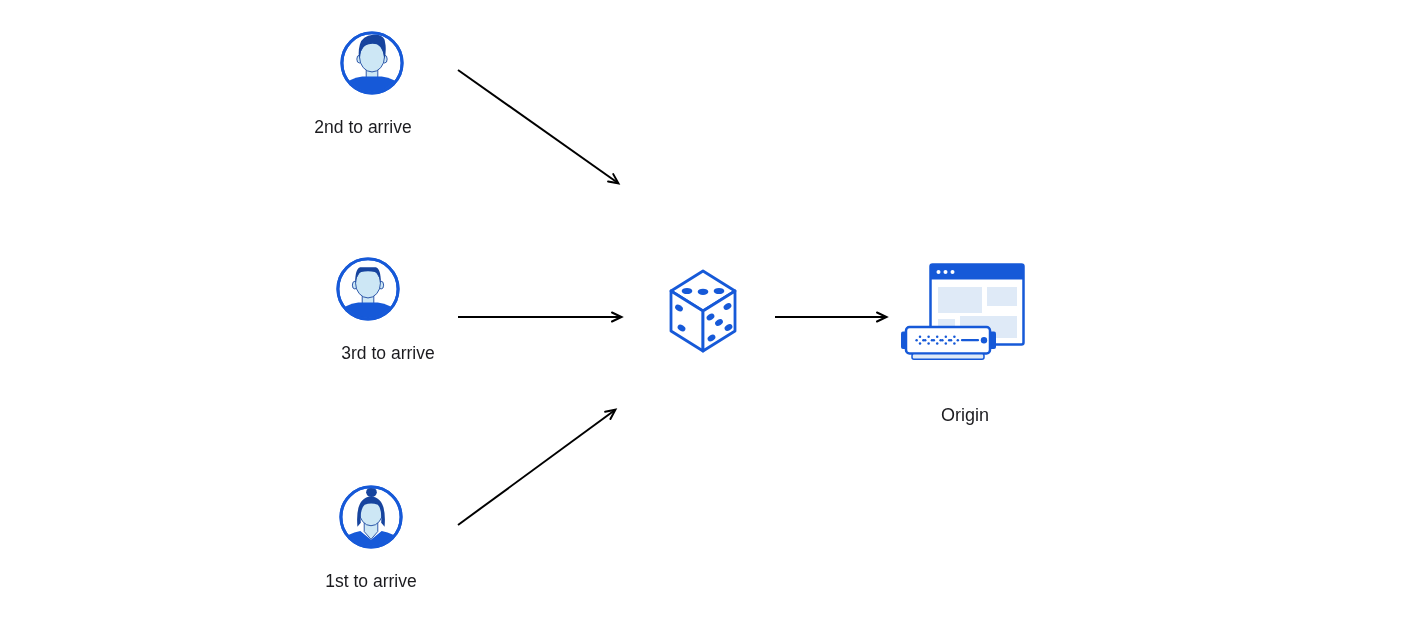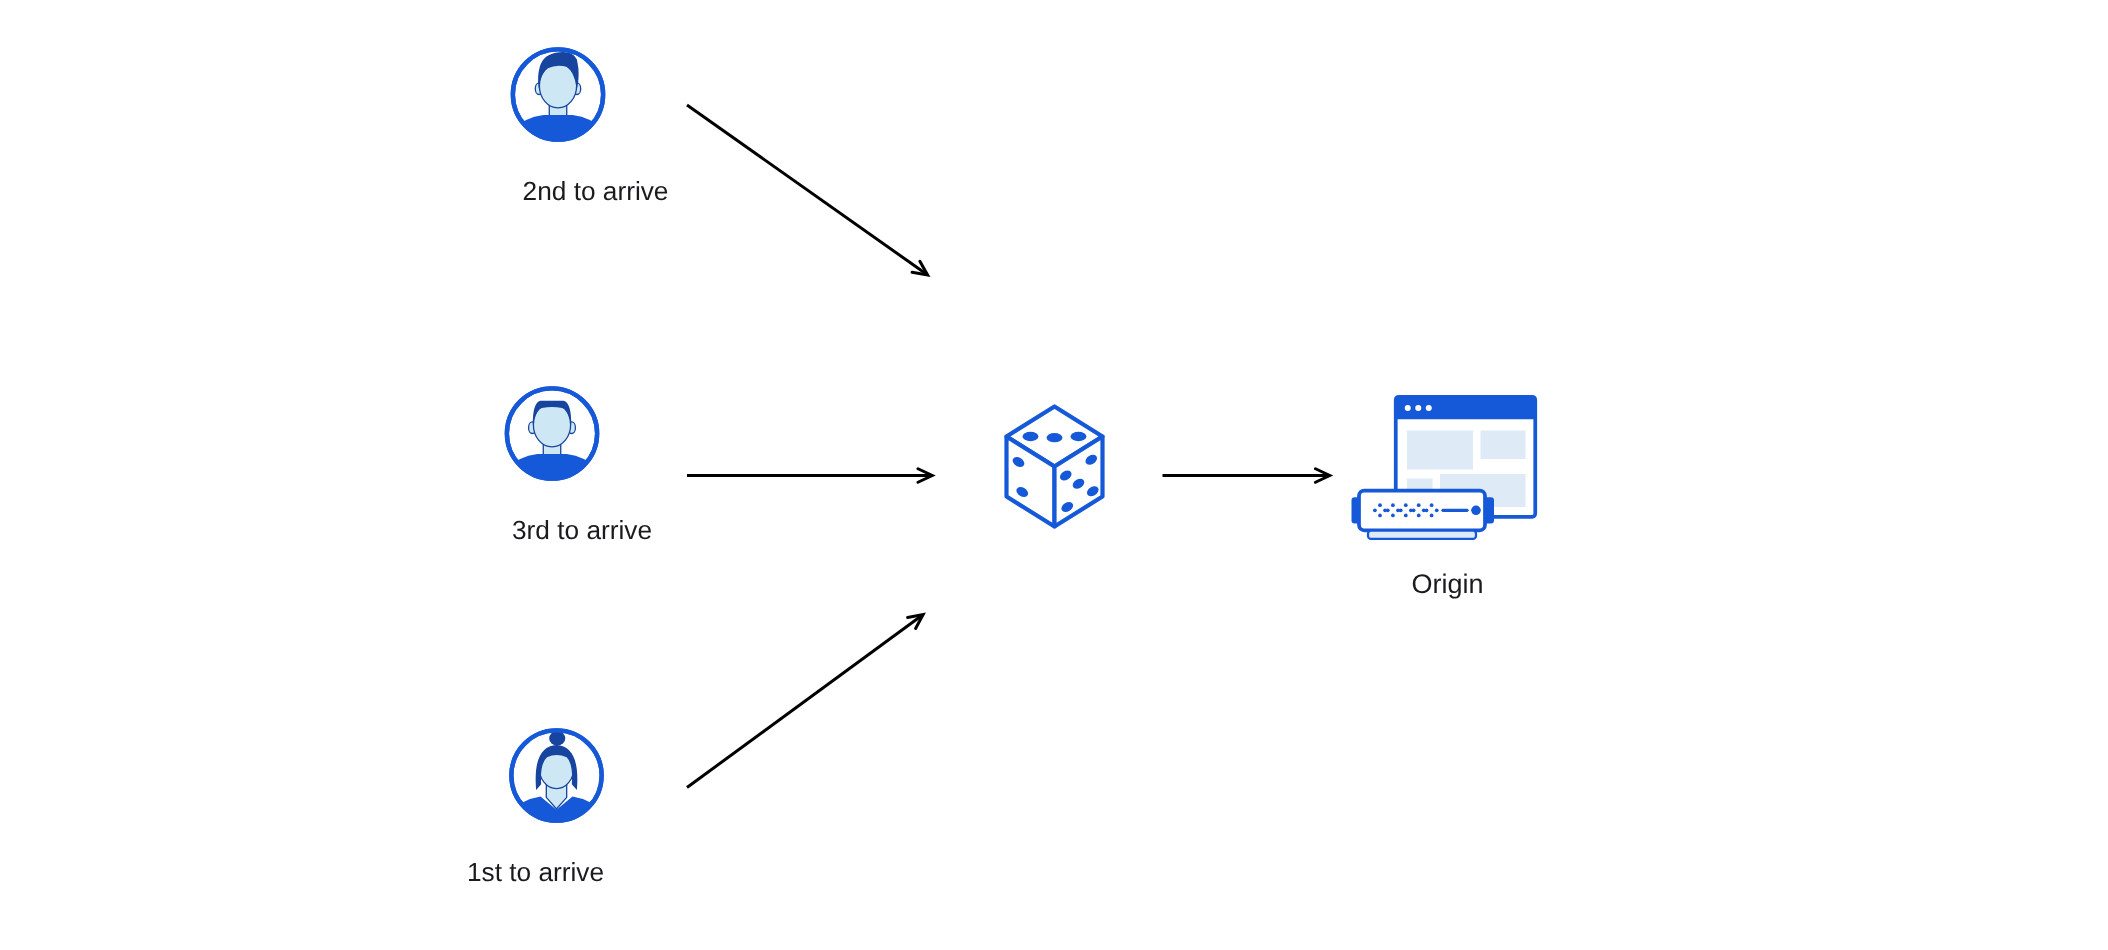--- a/index.html
+++ b/index.html
@@ -12,21 +12,21 @@
     overflow: hidden;
   }
   .abs { position: absolute; }
   .node-label {
     position: absolute;
     transform: translateX(-50%);
     font-size: 17.5px;
     color: var(--text, #1b1b1f);
     white-space: nowrap;
   }
-  .origin-label { font-size: 18px; }
+  .origin-label { font-size: 18px; margin-top: 26px; }
 
   
   .av-ring  { fill: #fff; stroke: var(--blue); stroke-width: 3; }
   .av-ring2 { fill: none; stroke: var(--blue); stroke-width: 3; }
   .hair  { fill: var(--dark-blue); }
   .skin  { fill: var(--face-blue); stroke: var(--dark-blue); stroke-width: 0.9; }
   .shirt { fill: var(--blue); }
 
   
   .dice-face { fill: #fff; stroke: var(--blue); stroke-width: 2.8; stroke-linejoin: round; }
@@ -74,21 +74,21 @@
         <rect class="skin" x="28" y="38" width="12" height="12"></rect>
         <path class="shirt" d="M1,68 L1,62 Q8,50 24,48 L44,48 Q60,50 67,62 L67,68 Z"></path>
         <ellipse class="skin" cx="21" cy="30" rx="2.6" ry="4"></ellipse>
         <ellipse class="skin" cx="47" cy="30" rx="2.6" ry="4"></ellipse>
         <ellipse class="skin" cx="34" cy="28" rx="12.8" ry="15.2"></ellipse>
         <path class="hair" d="M20.8,30 Q19.5,22 21.5,15 Q24,6 35,5 Q44,4 47,10 L48,16 Q48.6,24 47,30 Q45,18 40,15 Q33,13 27,16 Q22,19 20.8,30 Z"></path>
       </g>
       <circle class="av-ring2" cx="34" cy="34" r="31"></circle>
     </svg>
   </div>
-  <div class="node-label" style="left:397px;top:117px;">2nd to arrive</div>
+  <div class="node-label" style="left:363px;top:117px;">2nd to arrive</div>
 
   <div class="abs" style="left:335px;top:256px;">
     <svg width="66" height="66" viewBox="0 0 68 68">
       <defs>
           <clipPath id="clipB">
             <circle cx="34" cy="34" r="30"></circle>
           </clipPath>
         </defs>
       <circle class="av-ring" cx="34" cy="34" r="31"></circle>
       <g clip-path="url(#clipB)">
@@ -115,21 +115,21 @@
       <g clip-path="url(#clipC)">
         <path class="skin" d="M27,40 h14 v9 l-7,8 l-7,-8 Z"></path>
         <path class="shirt" d="M1,68 L1,62 Q8,51 23,48.5 L34,57.5 L45,48.5 Q60,51 67,62 L67,68 Z"></path>
         <ellipse class="hair" cx="34.5" cy="8.5" rx="5.5" ry="5"></ellipse>
         <ellipse class="skin" cx="34" cy="28.5" rx="12" ry="14.5"></ellipse>
         <path class="hair" d="M20,44 Q17.5,14 34,13 Q50.5,14 48,44 L44.5,40 Q45.5,26 41,21.5 Q34,18.5 27.5,21.5 Q22.5,26 23.5,40 Z"></path>
       </g>
       <circle class="av-ring2" cx="34" cy="34" r="31"></circle>
     </svg>
   </div>
-  <div class="node-label" style="left:357px;top:571px;">1st to arrive</div>
+  <div class="node-label" style="left:371px;top:571px;">1st to arrive</div>
 
   <div class="abs" style="left:666px;top:268px;">
     <svg width="74" height="86" viewBox="0 0 74 86">
       <path class="dice-face" d="M37,3 L69,23 L37,43 L5,23 Z"></path>
       <path class="dice-face" d="M5,23 L37,43 L37,83 L5,63 Z"></path>
       <path class="dice-face" d="M69,23 L37,43 L37,83 L69,63 Z"></path>
 
       <ellipse class="pip" cx="21" cy="23" rx="5.3" ry="3.1"></ellipse>
       <ellipse class="pip" cx="37" cy="23.8" rx="5.3" ry="3.1"></ellipse>
       <ellipse class="pip" cx="53" cy="23" rx="5.3" ry="3.1"></ellipse>

